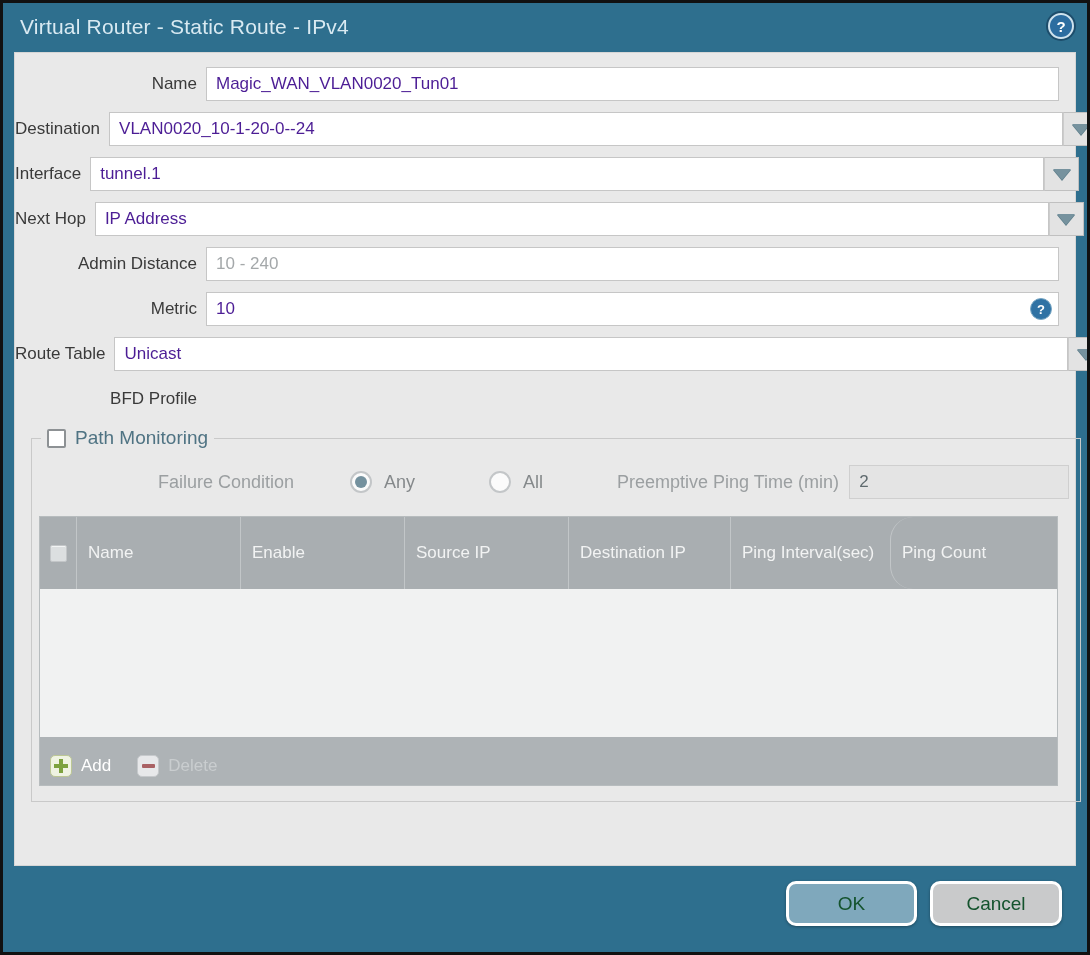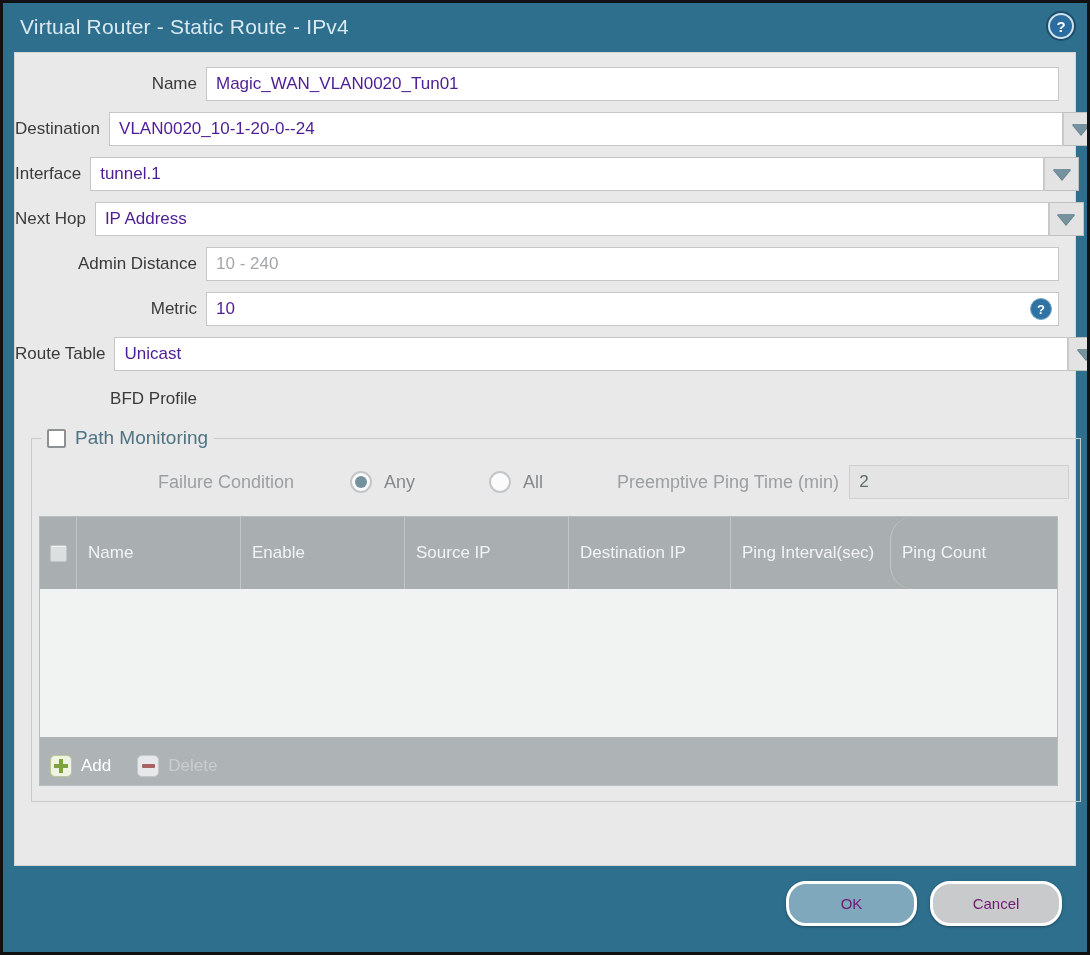--- a/index.html
+++ b/index.html
@@ -149,23 +149,23 @@
   .add-sq .h { position: absolute; width: 14px; height: 4px; background: #7da23f; }
   .add-sq .v { position: absolute; width: 4px; height: 14px; background: #7da23f; }
   .del-sq { background: #e7e8ea; border: 1px solid #c6c9cc; }
   .del-sq .h { position: absolute; width: 13px; height: 4px; background: #a96164; border-radius: 1px; }
   .add-text { font-size: 17px; color: #ffffff; }
   .del-text { font-size: 17px; color: #c9cdcf; }
 
   
   .btn {
     position: absolute; top: 878px; height: 45px;
-    border: 3px solid #fff; border-radius: 20px;
+    border: 3px solid #fff; border-radius: 10px;
     font-family: "Liberation Sans", sans-serif;
-    font-size: 15px; color: #701a75; cursor: pointer;
+    font-size: 19px; color: #14532d; cursor: pointer;
     box-shadow: 0 1px 3px rgba(0,0,0,0.35);
   }
   .btn-ok { left: 783px; width: 131px; background: #7fa8bc; }
   .btn-cancel { left: 927px; width: 132px; background: #c9cacb; }
 </style>
 </head>
 <body>
 
 <div class="frame">
 

